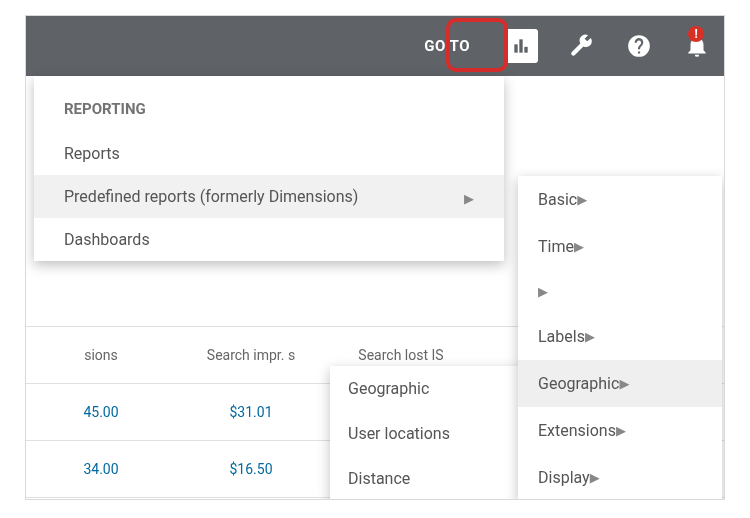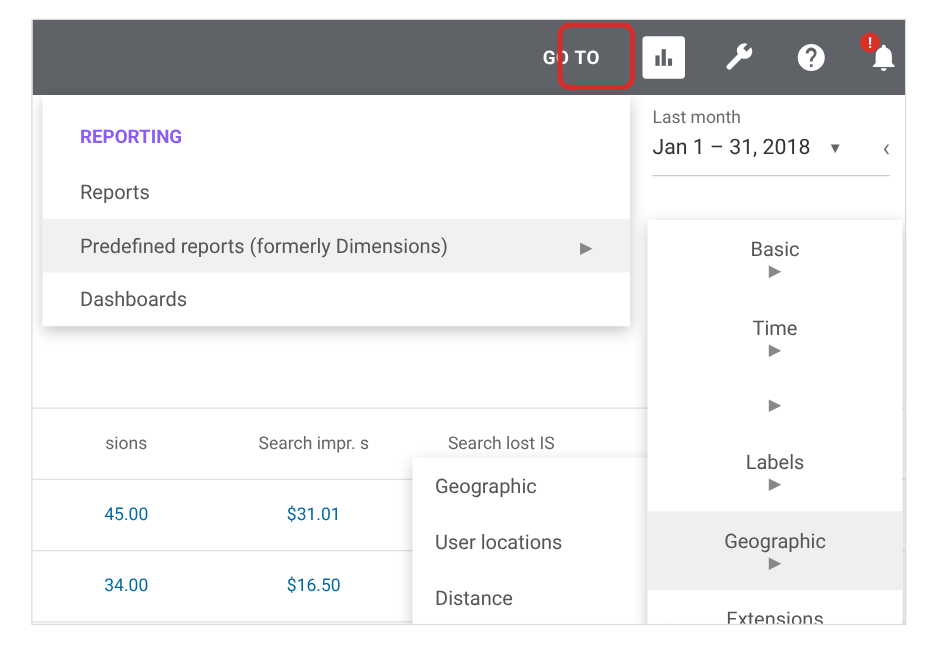--- a/index.html
+++ b/index.html
@@ -2,46 +2,46 @@
 <html><head>
 <meta charset="utf-8">
 <style>
   * { box-sizing: border-box; margin: 0; padding: 0; }
   html, body { width: 750px; height: 518px; overflow: hidden; font-family: Roboto, Arial, sans-serif; background: #fff; }
   body { position: relative; }
 
   .canvas { position: absolute; left: 25px; top: 15px; width: 700px; height: 485px; border: 1px solid #d9d9d9; background: #fff; overflow: hidden; }
 
   
-  .topbar { position: absolute; left: 0; top: 0; right: 0; height: 60px; background: #5f6368; display: flex; align-items: center; justify-content: flex-end; padding-right: 2px; gap: 28px; }
+  .topbar { position: absolute; left: 0; top: 0; right: 0; height: 60px; background: #5f6368; display: flex; align-items: center; justify-content: flex-end; padding-right: 12px; gap: 28px; }
   .topbar .goto { color: #fff; font-size: 15px; font-weight: 700; letter-spacing: .5px; cursor: pointer; padding: 0 6px; }
   .topbar .iconbtn { width: 30px; height: 30px; display: flex; align-items: center; justify-content: center; cursor: pointer; color: #fff; }
   .topbar .chartbtn { width: 34px; height: 34px; background: #fff; border-radius: 3px; display: flex; align-items: center; justify-content: center; color: #5f6368; }
   .topbar svg { display: block; }
   .redbox { position: absolute; border: 4px solid #d62c2c; border-radius: 10px; pointer-events: none; }
   .redbox.top { left: 420px; top: 2px; width: 62px; height: 54px; }
   .notif-dot { position: absolute; right: 20px; top: 10px; width: 16px; height: 16px; background: #d93025; border-radius: 50%; color: #fff; font-size: 12px; line-height: 16px; text-align: center; font-weight: 700; }
 
   
   .reporting-card { position: absolute; left: 8px; top: 60px; width: 470px; background: #fff; box-shadow: 0 4px 12px rgba(0,0,0,0.25); z-index: 5; }
-  .reporting-card .title { font-size: 15px; font-weight: 700; color: #8b5cf6; padding: 24px 30px 14px; }
+  .reporting-card .title { font-size: 15px; font-weight: 700; color: #737373; padding: 24px 30px 14px; }
   .reporting-card .item { font-size: 16px; color: #555; padding: 12px 30px; display: flex; align-items: flex-end; justify-content: space-between; cursor: pointer; }
   .reporting-card .item:hover, .reporting-card .item.hover { background: #f1f1f1; }
   .reporting-card .item .tri { font-size: 13px; color: #888; }
 
   
   .daterange { position: absolute; right: 12px; top: 70px; width: 190px; text-align: left; color: #6b6b6b; font-size: 14px; }
   .daterange .big { color: #333; font-size: 17px; margin-top: 4px; display: flex; align-items: center; gap: 10px; }
   .daterange .big .dd { font-size: 12px; color: #666; margin-left: 4px; }
   .daterange .big .chev { font-size: 20px; color: #757575; margin-left: auto; }
   .daterange hr { border: 0; border-bottom: 1px solid #ccc; margin-top: 10px; }
 
   
   .catmenu { position: absolute; right: 2px; top: 160px; width: 204px; background: #fff; box-shadow: 0 4px 12px rgba(0,0,0,0.25); z-index: 7; }
-  .catmenu .item { font-size: 16px; color: #555; padding: 14px 20px; display: flex; align-items: center; cursor: pointer; flex-direction: column; }
+  .catmenu .item { font-size: 16px; color: #555; padding: 14px 20px; display: flex; align-items: center; cursor: pointer; }
   .catmenu .item:hover, .catmenu .item.hover { background: #efefef; }
   .catmenu .item .tri { font-size: 13px; color: #888; }
 
   
   .geosubmenu { position: absolute; left: 304px; top: 350px; width: 200px; background: #fff; box-shadow: 0 4px 12px rgba(0,0,0,0.25); z-index: 6; }
   .geosubmenu .item { font-size: 16px; color: #555; padding: 13px 18px; cursor: pointer; }
   .redbox.userloc { left: 305px; top: 392px; width: 170px; height: 42px; }
 
   
   .tablebg { position: absolute; left: -80px; top: 310px; right: 0; border-top: 1px solid #e0e0e0; color: #666; font-size: 14px; }
@@ -100,29 +100,20 @@
     <span class="iconbtn" style="position:relative;">
       <svg width="26" height="26" viewBox="0 0 24 24" fill="#fff">
           <path d="M12 22a2 2 0 0 0 2-2h-4a2 2 0 0 0 2 2zm6-6V11c0-3.07-1.63-5.64-4.5-6.32V4a1.5 1.5 0 0 0-3 0v.68C7.63 5.36 6 7.92 6 11v5l-2 2v1h16v-1l-2-2z"></path>
         </svg>
     </span>
   </div>
   <div class="notif-dot">!</div>
 
   <div class="redbox top"></div>
 
-  <div class="daterange">
-    <div>Last month</div>
-    <div class="big">
-      <span>Jan 1 – 31, 2018</span>
-      <span class="dd">▼</span>
-      <span class="chev">‹</span>
-    </div>
-    <hr>
-  </div>
 
   <div class="reporting-card">
     <div class="title">REPORTING</div>
     <div class="item">
       <span>Reports</span>
     </div>
     <div class="item hover">
       <span>Predefined reports (formerly Dimensions)</span>
       <span class="tri">▶</span>
     </div>

